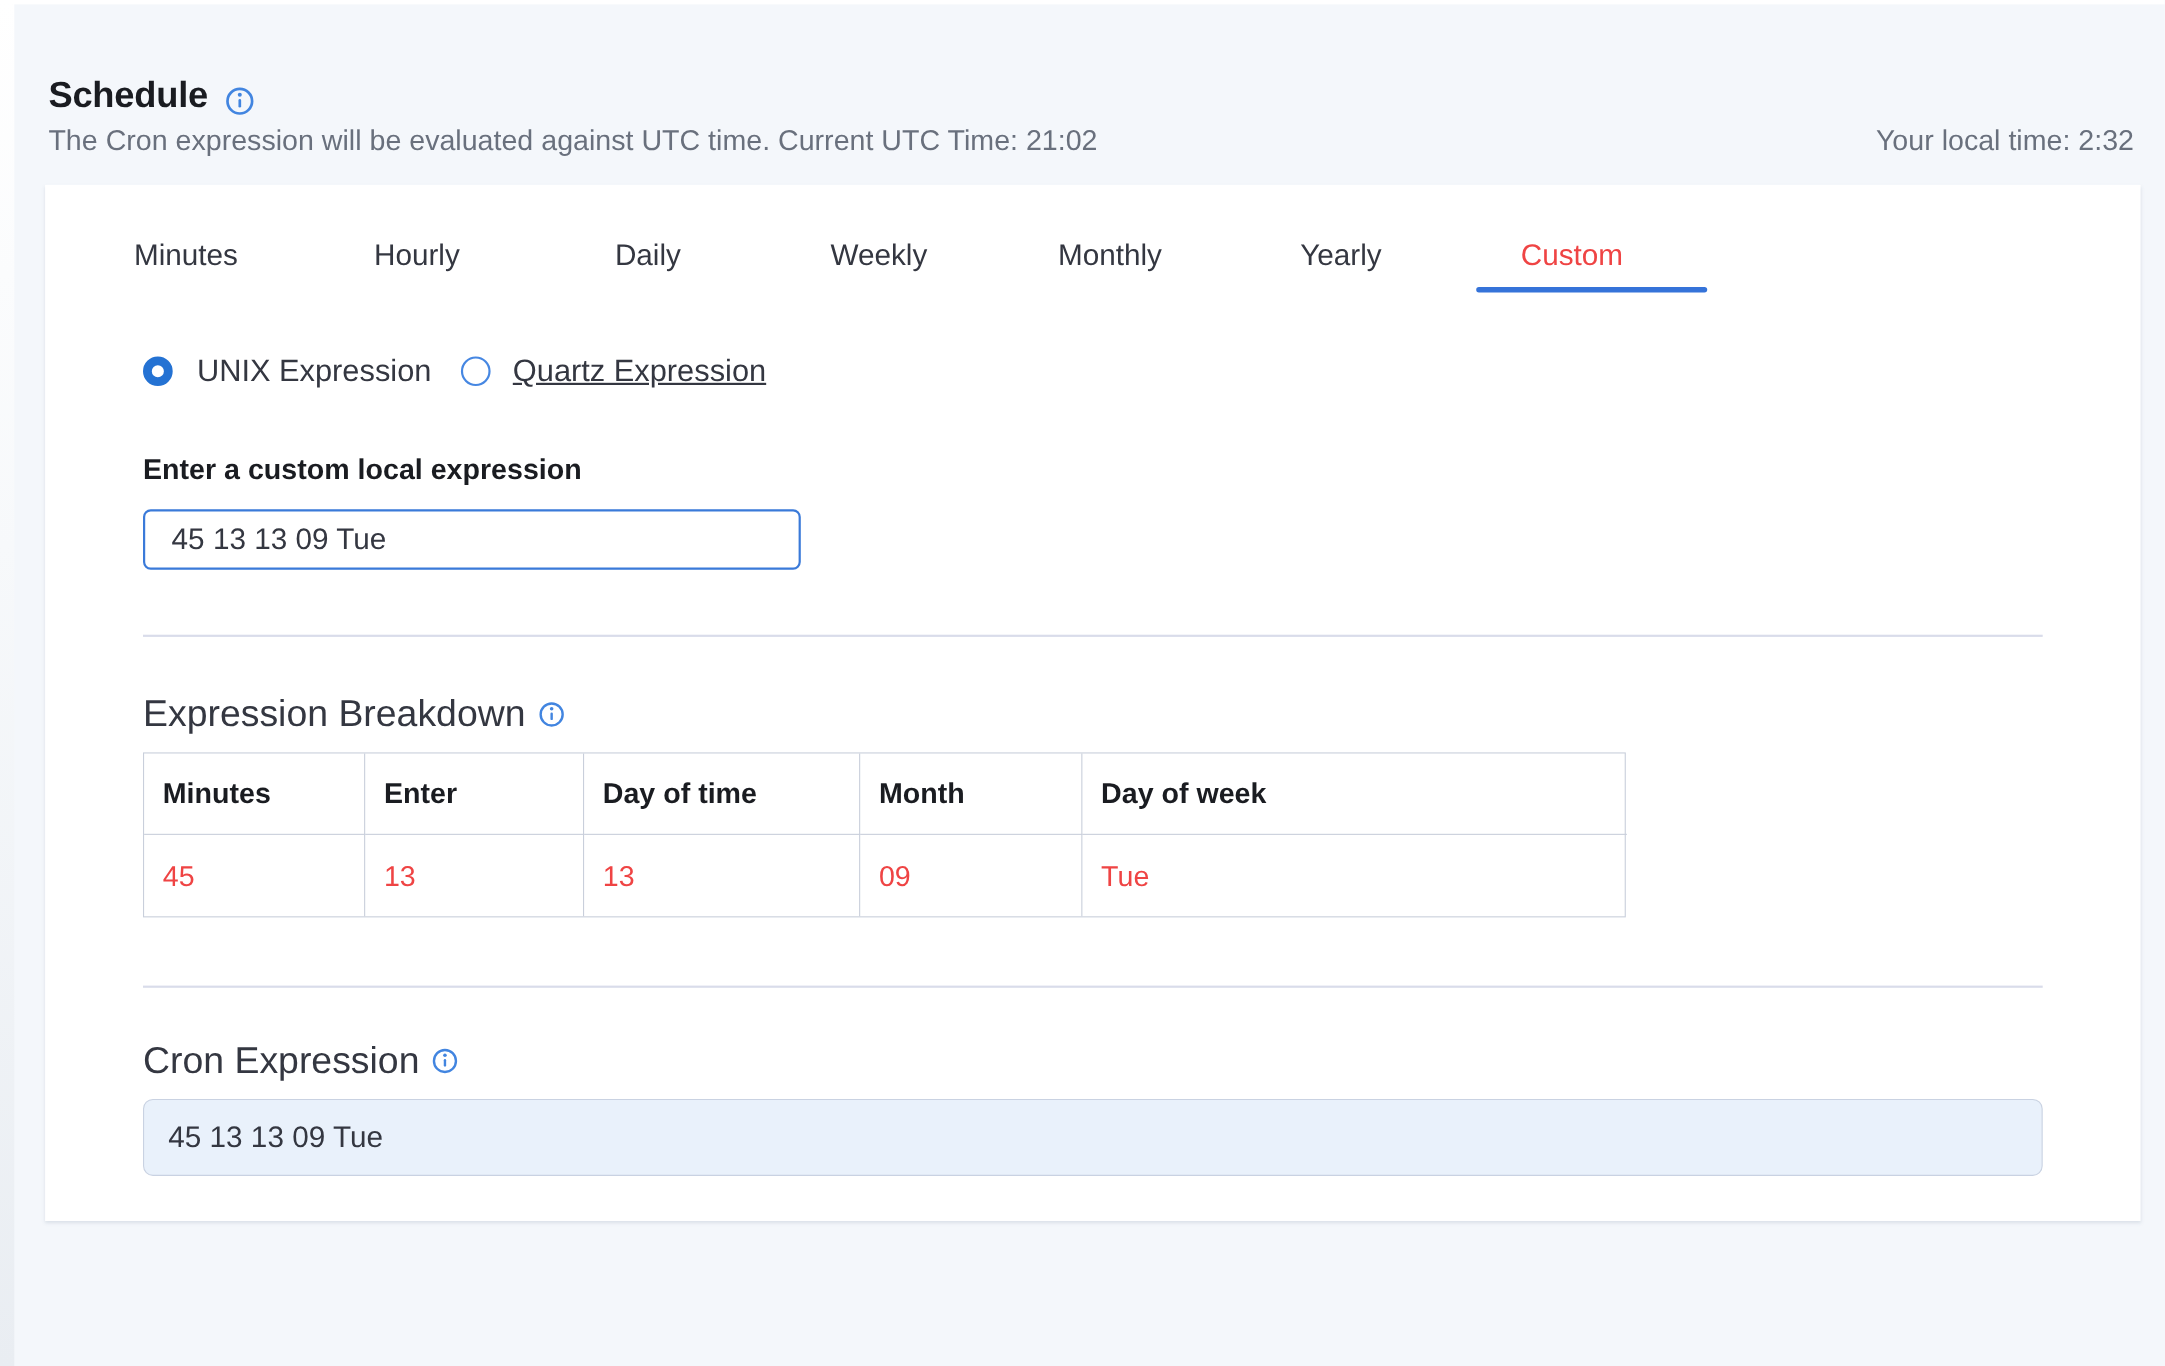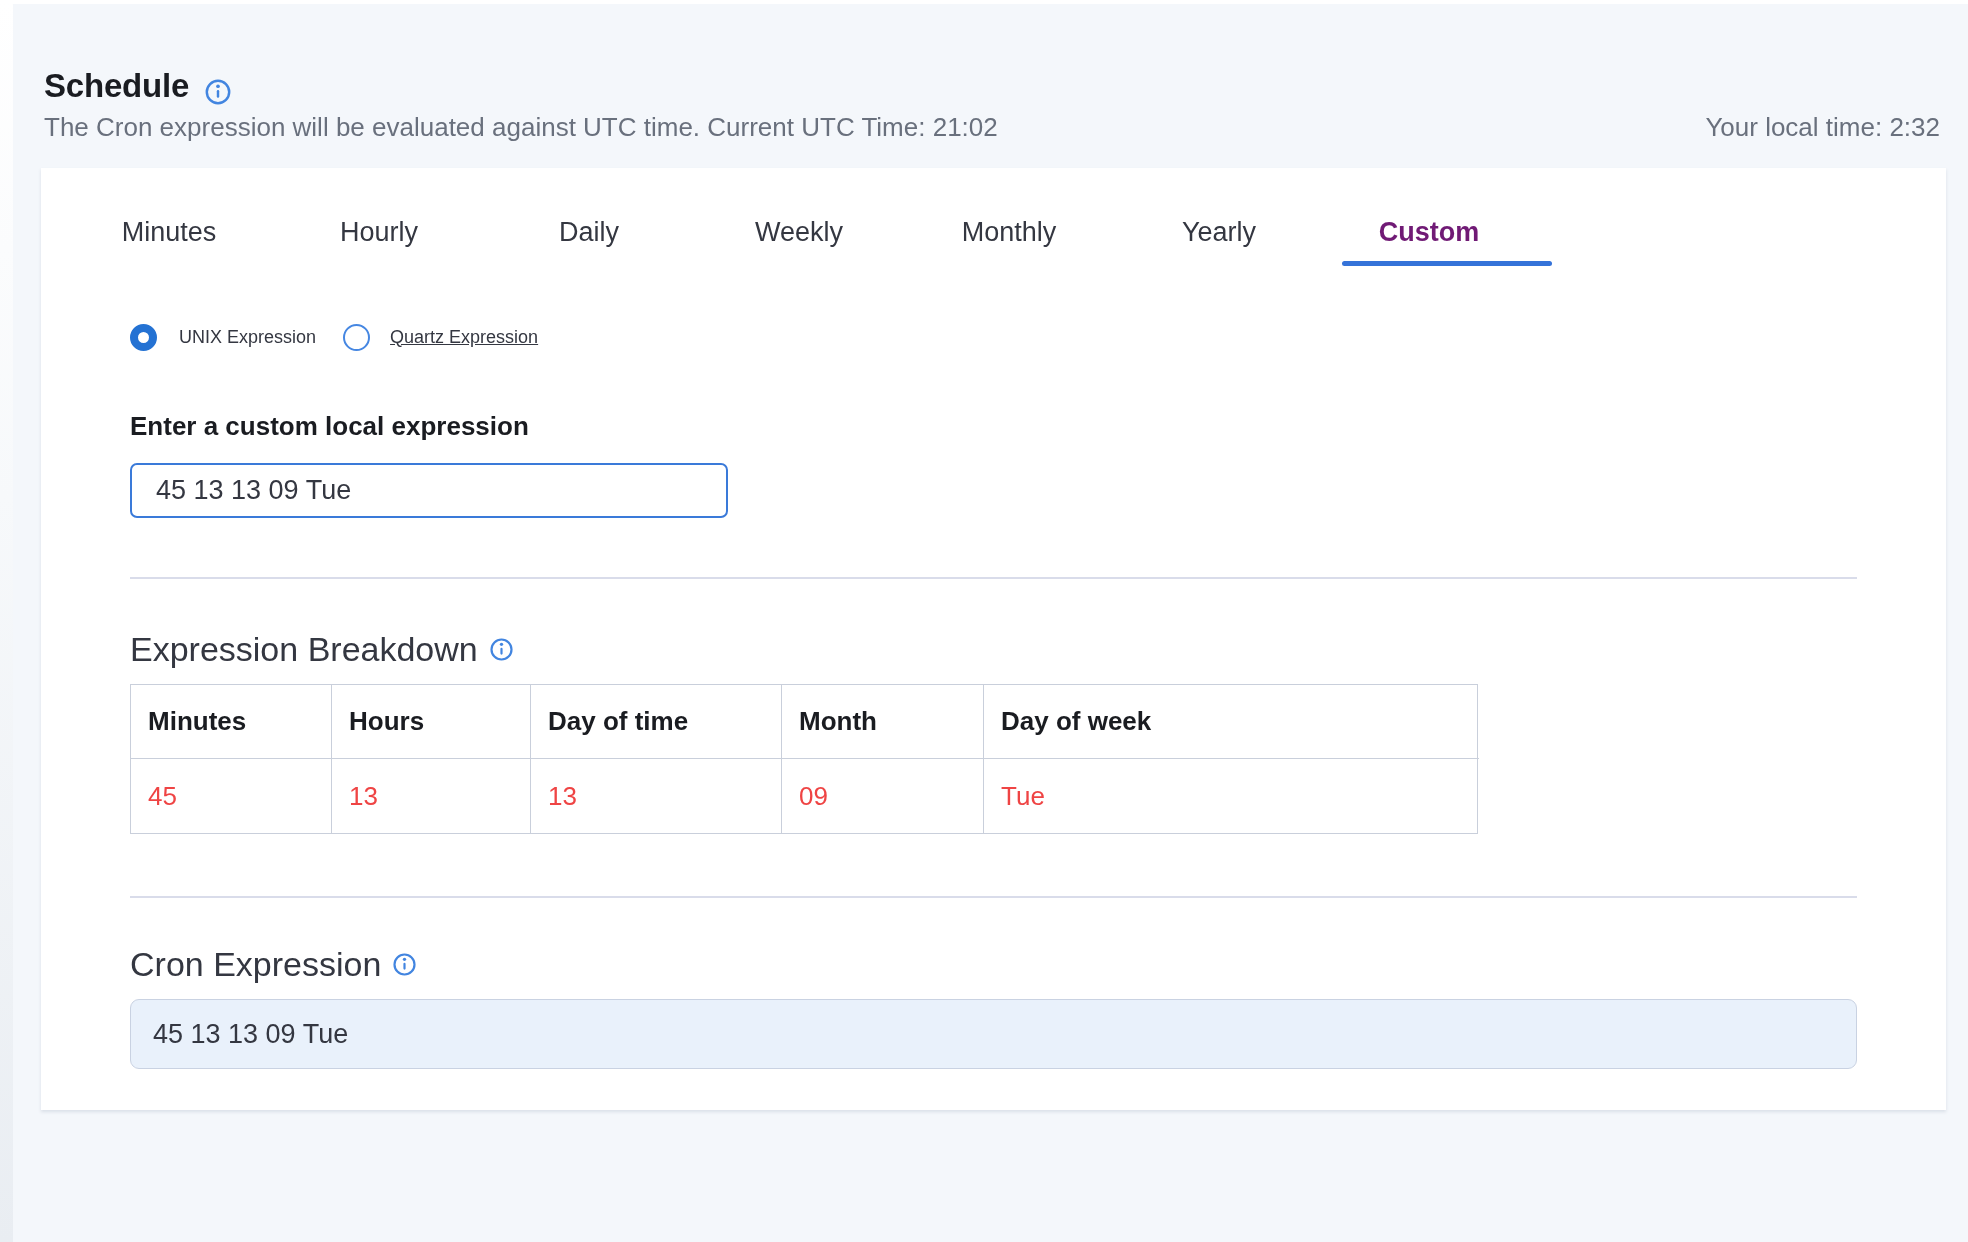--- a/index.html
+++ b/index.html
@@ -25,34 +25,34 @@
   .info-icon.sm svg{width:25px;height:25px;}
 
   
   .card{position:absolute;left:41px;top:168px;width:1905px;height:942px;background:#ffffff;
     box-shadow:0 2px 3px rgba(145,158,180,0.25);}
 
   
   .tabs{margin:30px 0 0 23px;display:flex;}
   .tab{width:210px;height:68px;display:flex;align-items:center;justify-content:center;
     font-size:27px;font-weight:500;color:#343741;position:relative;cursor:pointer;}
-  .tab.active{font-weight:700;color:#701a75;}
+  .tab.active{font-weight:400;color:#ef4444;}
   .tab-underline{position:absolute;left:18px;width:210px;bottom:0;height:5px;
     background:#3573d9;border-radius:3px;}
 
   .content{margin-left:89px;width:1727px;}
 
   
   .radio-row{margin-top:56px;display:flex;align-items:center;height:30px;}
   .radio-option{display:flex;align-items:center;cursor:pointer;}
   .radio-option.second{margin-left:27px;text-decoration:underline;}
   .radio{width:27px;height:27px;border-radius:50%;box-sizing:border-box;background:#fff;flex:none;}
   .radio.selected{border:8px solid #2472d3;}
   .radio.unselected{border:2.5px solid #4687e2;}
-  .radio-label{margin-left:22px;font-size:18px;color:#343741;}
+  .radio-label{margin-left:22px;font-size:28px;color:#343741;}
   .radio-option.second .radio-label{margin-left:20px;}
 
   
   .field-label{margin-top:58px;font-size:26px;line-height:32px;font-weight:700;color:#1a1c21;}
   .cron-input{margin-top:21px;display:block;width:598px;height:55px;box-sizing:border-box;
     border:2px solid #3a7ad9;border-radius:7px;padding:0 14px 0 24px;background:#fff;
     font-size:27px;color:#343741;outline:none;font-family:inherit;}
 
   .divider{margin-top:59px;width:1727px;height:2px;background:#d9dcea;}
   .divider.d2{margin-top:62px;}
@@ -148,21 +148,21 @@
         <svg viewBox="0 0 16 16" fill="none">
           <circle cx="8" cy="8" r="6.4" stroke="#4285e0" stroke-width="1.4"></circle>
           <circle cx="8" cy="4.7" r="1.05" fill="#4285e0"></circle>
           <rect x="7.3" y="6.9" width="1.4" height="4.4" rx="0.7" fill="#4285e0"></rect>
         </svg>
       </span>
     </div>
 
     <div class="bd-table">
       <div class="bd-cell hd">Minutes</div>
-      <div class="bd-cell hd">Hours</div>
+      <div class="bd-cell hd">Enter</div>
       <div class="bd-cell hd">Day of time</div>
       <div class="bd-cell hd">Month</div>
       <div class="bd-cell hd">Day of week</div>
       <div class="bd-cell">45</div>
       <div class="bd-cell">13</div>
       <div class="bd-cell">13</div>
       <div class="bd-cell">09</div>
       <div class="bd-cell">Tue</div>
     </div>
 

